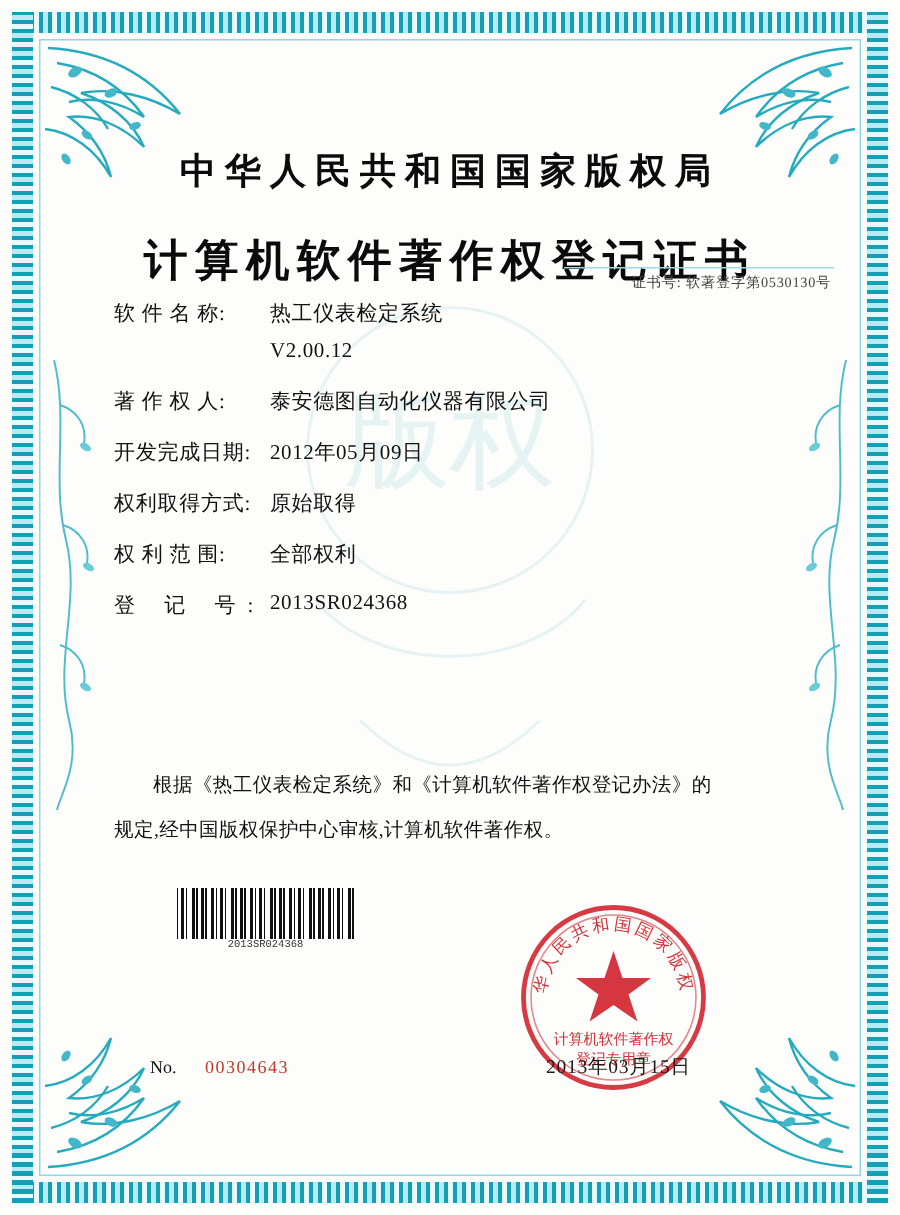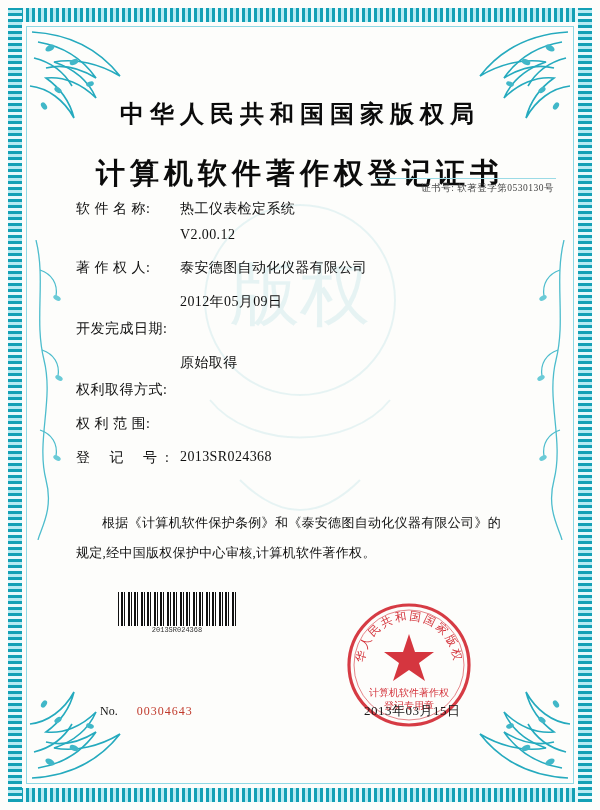--- a/index.html
+++ b/index.html
@@ -134,21 +134,21 @@
     color: #111;
   }
   .label {
     width: 104px;
     flex: 0 0 104px;
     color: #111;
     letter-spacing: 0.5px;
     white-space: nowrap;
   }
   .label.sp3 { letter-spacing: 8px; }
-  .label.sp0 { letter-spacing: 0.5px; margin-top: 27px; }
+  .label.sp0 { letter-spacing: 0.5px; }
   .value {
     flex: 1 1 auto;
     color: #111;
     letter-spacing: 0.4px;
   }
   .value .line2 {
     display: block;
     margin-top: 9px;
   }
   .row.gap-lg { margin-top: 14px; }
@@ -373,30 +373,31 @@
     </div>
 
 
     <div class="row gap-lg">
       <div class="label sp0">权利取得方式:</div>
       <div class="value">原始取得</div>
     </div>
 
     <div class="row gap-lg">
       <div class="label">权 利 范 围:</div>
+      <div class="value">全部权利</div>
     </div>
 
     <div class="row gap-lg">
       <div class="label sp3">登 记 号:</div>
       <div class="value">2013SR024368</div>
     </div>
   </div>
 
   <div class="paragraph">
-    <span class="indent">根据《计算机软件保护条例》和《泰安德图自动化仪器有限公司》的</span>
+    <span class="indent">根据《热工仪表检定系统》和《计算机软件著作权登记办法》的</span>
     <span>规定,经中国版权保护中心审核,计算机软件著作权。</span>
   </div>
 
   <div class="barcode"></div>
   <div class="barcode-text">2013SR024368</div>
 
   <div class="seal">
     <svg width="130" height="130" viewBox="0 0 130 130">
       <defs>
         <path id="sealArc" d="M 20,65 A 45,45 0 0 1 110,65"></path>

